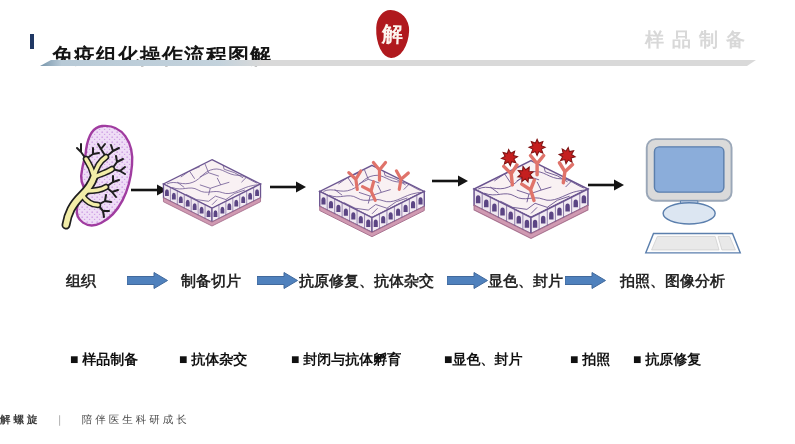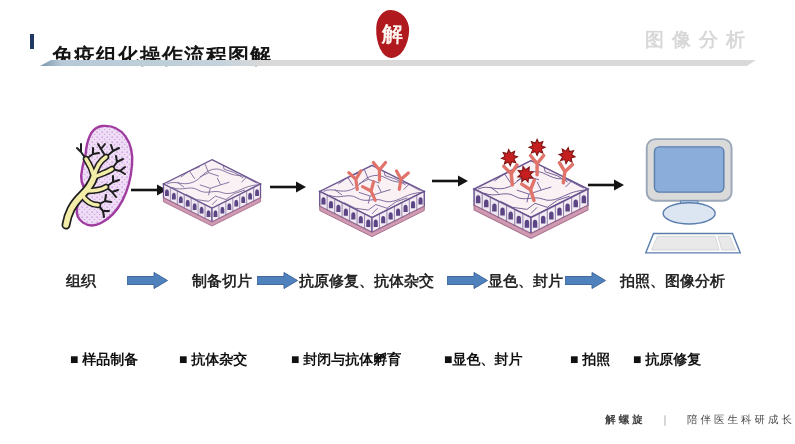--- a/index.html
+++ b/index.html
@@ -17,21 +17,21 @@
   .seal span{color:#fdf6f0;font-family:"Liberation Serif","DejaVu Serif",serif;font-size:21px;font-weight:700;}
   .lab-name{top:27px;right:42px;font-size:19px;font-weight:700;color:#d8d8d8;letter-spacing:8px;}
   .rule{left:40px;top:60px;width:716px;height:6px;
     background:linear-gradient(90deg,#7795ab 0%,#b7c9d6 3%,#c3d2dc 25%,#d9d9d9 31%,#d9d9d9 100%);
     clip-path:polygon(11px 0,100% 0,calc(100% - 9px) 100%,0 100%);}
   
   .step-label{top:271px;font-size:15px;font-weight:700;color:#262626;white-space:nowrap;line-height:19px;}
   
   .bullet-item{top:351px;font-size:14px;font-weight:700;color:#111;white-space:nowrap;}
   
-  .footer{left:0;top:413px;width:795px;text-align:right;font-size:10.5px;color:#4a4a4a;letter-spacing:3px;}
+  .footer{left:0;top:413px;width:795px;text-align:left;font-size:10.5px;color:#4a4a4a;letter-spacing:3px;}
   .footer .brand{font-weight:700;color:#3f3f3f;margin-right:8px;}
   .footer .sep{color:#8a8a8a;margin-right:8px;}
   svg{display:block;}
 </style>
 </head>
 <body>
 
 <svg width="0" height="0" style="position:absolute">
   <defs>
     <clipPath id="clipTop">
@@ -86,21 +86,21 @@
       <polygon points="0,4.5 27,4.5 27,0.5 40.5,8.5 27,16.5 27,12.5 0,12.5" fill="#4f81bd" stroke="#41699c" stroke-width="1"></polygon>
     </g>
   </defs>
 </svg>
 
 <div class="abs title-tick"></div>
 <h1 class="abs page-title">免疫组化操作流程图解</h1>
 <div class="abs seal">
   <span>解</span>
 </div>
-<div class="abs lab-name">图像分析</div>
+<div class="abs lab-name">样品制备</div>
 <div class="abs rule"></div>
 
 <div class="abs" style="left:56px;top:121px">
   <svg width="80" height="112" viewBox="0 0 80 112">
     <defs>
       <pattern id="kdots" width="5" height="5" patternUnits="userSpaceOnUse">
         <rect width="5" height="5" fill="#efddf6"></rect>
         <circle cx="1.2" cy="1.2" r="0.9" fill="#d4a9e8"></circle>
         <circle cx="3.6" cy="3.4" r="0.7" fill="#cfa2e4"></circle>
       </pattern>
@@ -199,21 +199,21 @@
     <polygon points="81,103 93,103 99,117 85,117" fill="#e9e9e9" stroke="#cfcfcf" stroke-width="0.8"></polygon>
   </svg>
 </div>
 
 <span class="abs step-label" style="left:66px">组织</span>
 <div class="abs" style="left:127px;top:272px">
   <svg width="41" height="17" viewBox="0 0 41 17">
       <use href="#bluearrow"></use>
     </svg>
 </div>
-<span class="abs step-label" style="left:192px">制备切片</span>
+<span class="abs step-label" style="left:181px">制备切片</span>
 <div class="abs" style="left:257px;top:272px">
   <svg width="41" height="17" viewBox="0 0 41 17">
       <use href="#bluearrow"></use>
     </svg>
 </div>
 <span class="abs step-label" style="left:299px">抗原修复、抗体杂交</span>
 <div class="abs" style="left:447px;top:272px">
   <svg width="41" height="17" viewBox="0 0 41 17">
       <use href="#bluearrow"></use>
     </svg>

